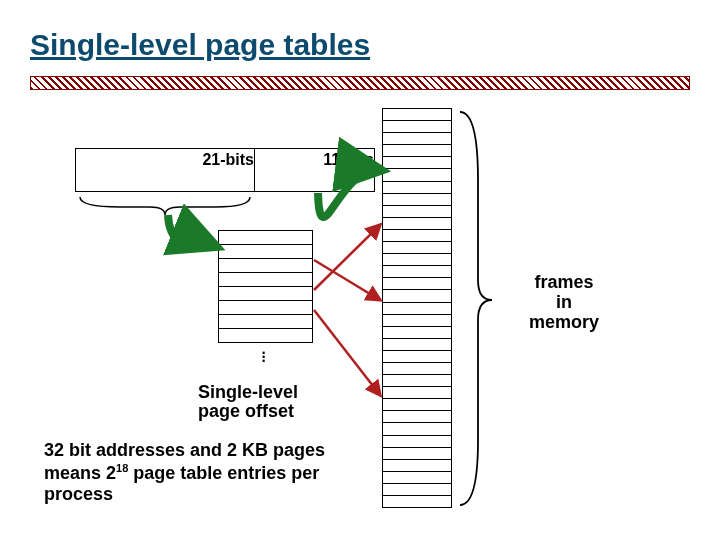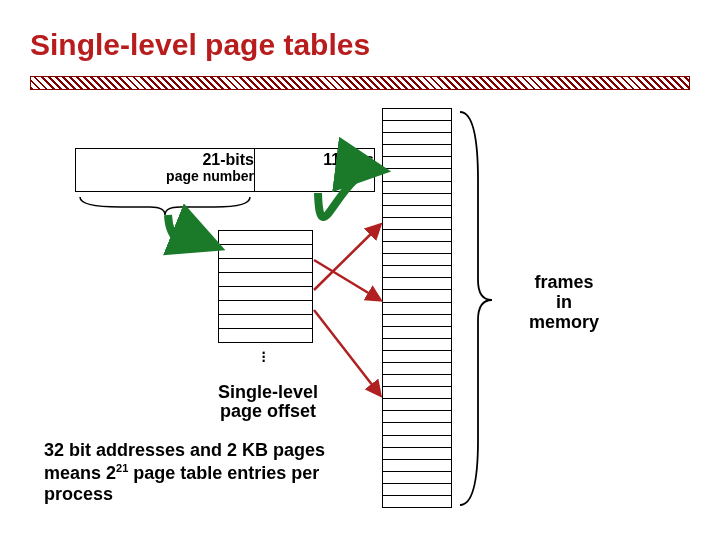--- a/index.html
+++ b/index.html
@@ -12,21 +12,22 @@
     background: #fff;
     position: relative;
     overflow: hidden;
   }
   .title {
     position: absolute;
     left: 30px;
     top: 28px;
     font-size: 30px;
     font-weight: bold;
-    color: #b91c1c;
+    color: #0c4a6e;
+    text-decoration: underline;
   }
   .hatched-bar {
     position: absolute;
     left: 30px;
     top: 76px;
     width: 660px;
     height: 14px;
     background-image: repeating-linear-gradient(
       45deg,
       #800000 0px,
@@ -70,21 +71,20 @@
   }
   .ptable-row {
     height: 14px;
     border-bottom: 1.3px solid #000;
   }
   .ptable-label {
     position: absolute;
     left: 198px;
     top: 383px;
     width: 140px;
-    text-align: center;
     font-size: 18px;
     font-weight: bold;
     line-height: 1.05;
   }
   .ptable-dots {
     position: absolute;
     left: 260px;
     top: 350px;
     font-size: 22px;
     line-height: 4px;
@@ -137,21 +137,20 @@
 </style>
 </head>
 <body>
 
 <div class="title">Single-level page tables</div>
 <div class="hatched-bar"></div>
 
 <div class="addr-box">
   <div class="addr-cell addr-left">
     <span>21-bits</span>
-    <span class="addr-sub">page number</span>
   </div>
   <div class="addr-cell addr-right">
     <span>11-bits</span>
   </div>
 </div>
 
 <div class="ptable" id="ptable">
     <div class="ptable-row"></div>
     <div class="ptable-row"></div>
     <div class="ptable-row"></div>
@@ -202,21 +201,21 @@
     <div class="mem-row"></div>
     <div class="mem-row"></div>
   </div>
 <div class="mem-label">
   <span>frames</span><br>
   <span>in</span><br>
   <span>memory</span>
 </div>
 
 <div class="caption">
-  <span>32 bit addresses and 2 KB pages means 2</span><sup>21</sup><span> page table entries per process</span>
+  <span>32 bit addresses and 2 KB pages means 2</span><sup>18</sup><span> page table entries per process</span>
 </div>
 
 <svg class="overlay">
   <defs>
     <marker id="arrow-green" viewBox="0 0 10 10" refX="8" refY="5" markerWidth="7" markerHeight="7" orient="auto-start-reverse">
       <path d="M 0 0 L 10 5 L 0 10 z" fill="#1a7a2a"></path>
     </marker>
     <marker id="arrow-red" viewBox="0 0 10 10" refX="8" refY="5" markerWidth="7" markerHeight="7" orient="auto-start-reverse">
       <path d="M 0 0 L 10 5 L 0 10 z" fill="#b02020"></path>
     </marker>

